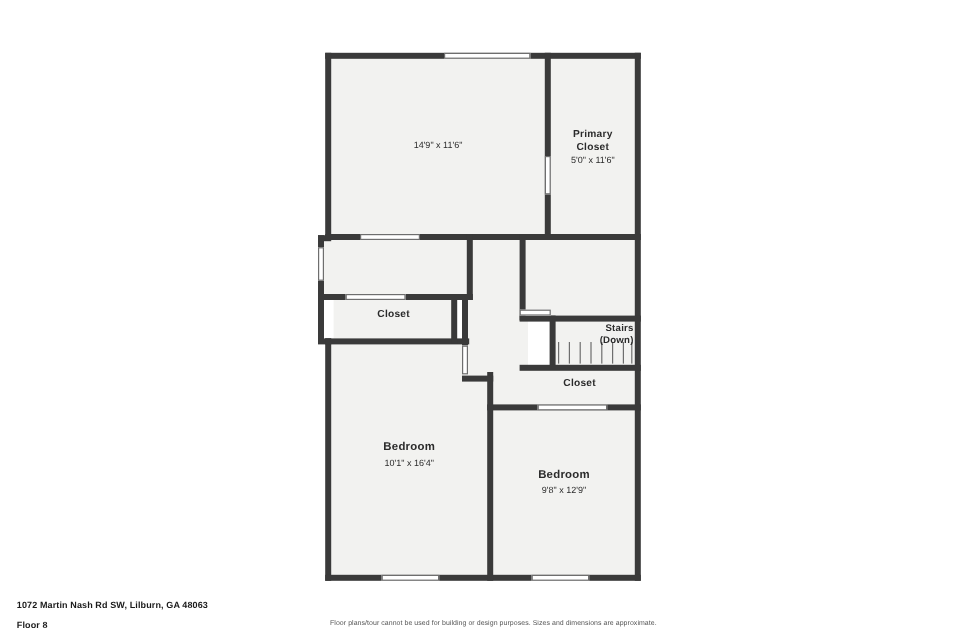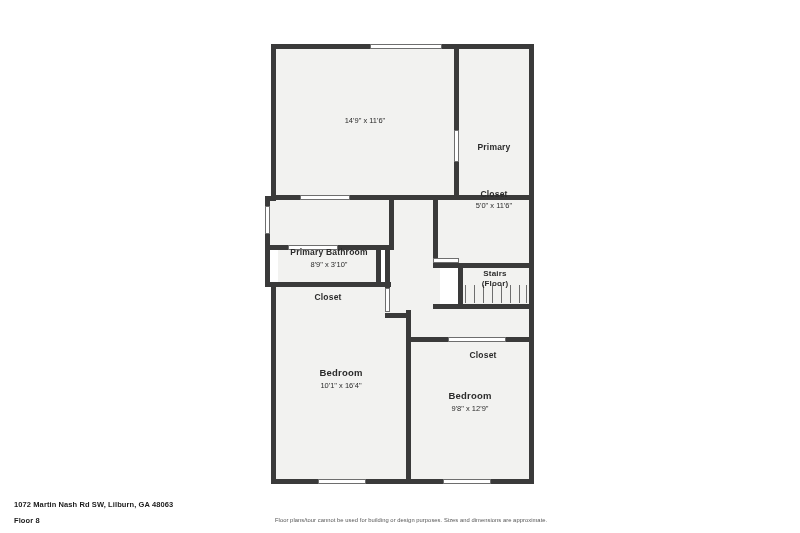--- a/index.html
+++ b/index.html
@@ -46,22 +46,22 @@
     font-weight: bold;
     letter-spacing: .2px;
     display: block;
   }
   .label .dims {
     font-size: 7.5px;
     font-weight: normal;
     display: block;
     margin-top: 2px;
   }
-  .label.small .name { font-size: 8.5px; margin-top: 36px; }
-  .label.tiny .name { font-size: 8px; }
+  .label.small .name { font-size: 8.5px; }
+  .label.tiny .name { font-size: 8px; text-align: right; }
 
   
   .opening {
     position: absolute;
     background: #ffffff;
     border: 1px solid #6e6e6e;
     box-sizing: border-box;
   }
   .stairtreads {
     position: absolute;
@@ -181,33 +181,29 @@
   <div class="label" style="left:285px; top:114px; width:160px;">
     <span class="dims">14'9" x 11'6"</span>
   </div>
 
   <div class="label small" style="left:456px; top:106px; width:76px;">
     <span class="name">Primary</span>
     <span class="name">Closet</span>
     <span class="dims">5'0" x 11'6"</span>
   </div>
 
-  <div class="label small" style="left:272px; top:211px; width:114px;">
-    <span class="name">Primary Bathroom</span>
-    <span class="dims">8'9" x 3'10"</span>
-  </div>
 
 
   <div class="label small" style="left:278px; top:256px; width:100px;">
     <span class="name">Closet</span>
   </div>
 
   <div class="label tiny" style="left:462px; top:269px; width:66px;">
     <span class="name">Stairs</span>
-    <span class="name">(Floor)</span>
+    <span class="name">(Down)</span>
   </div>
 
   <div class="label small" style="left:437px; top:314px; width:92px;">
     <span class="name">Closet</span>
   </div>
 
   <div class="label" style="left:281px; top:367px; width:120px;">
     <span class="name">Bedroom</span>
     <span class="dims">10'1" x 16'4"</span>
   </div>

